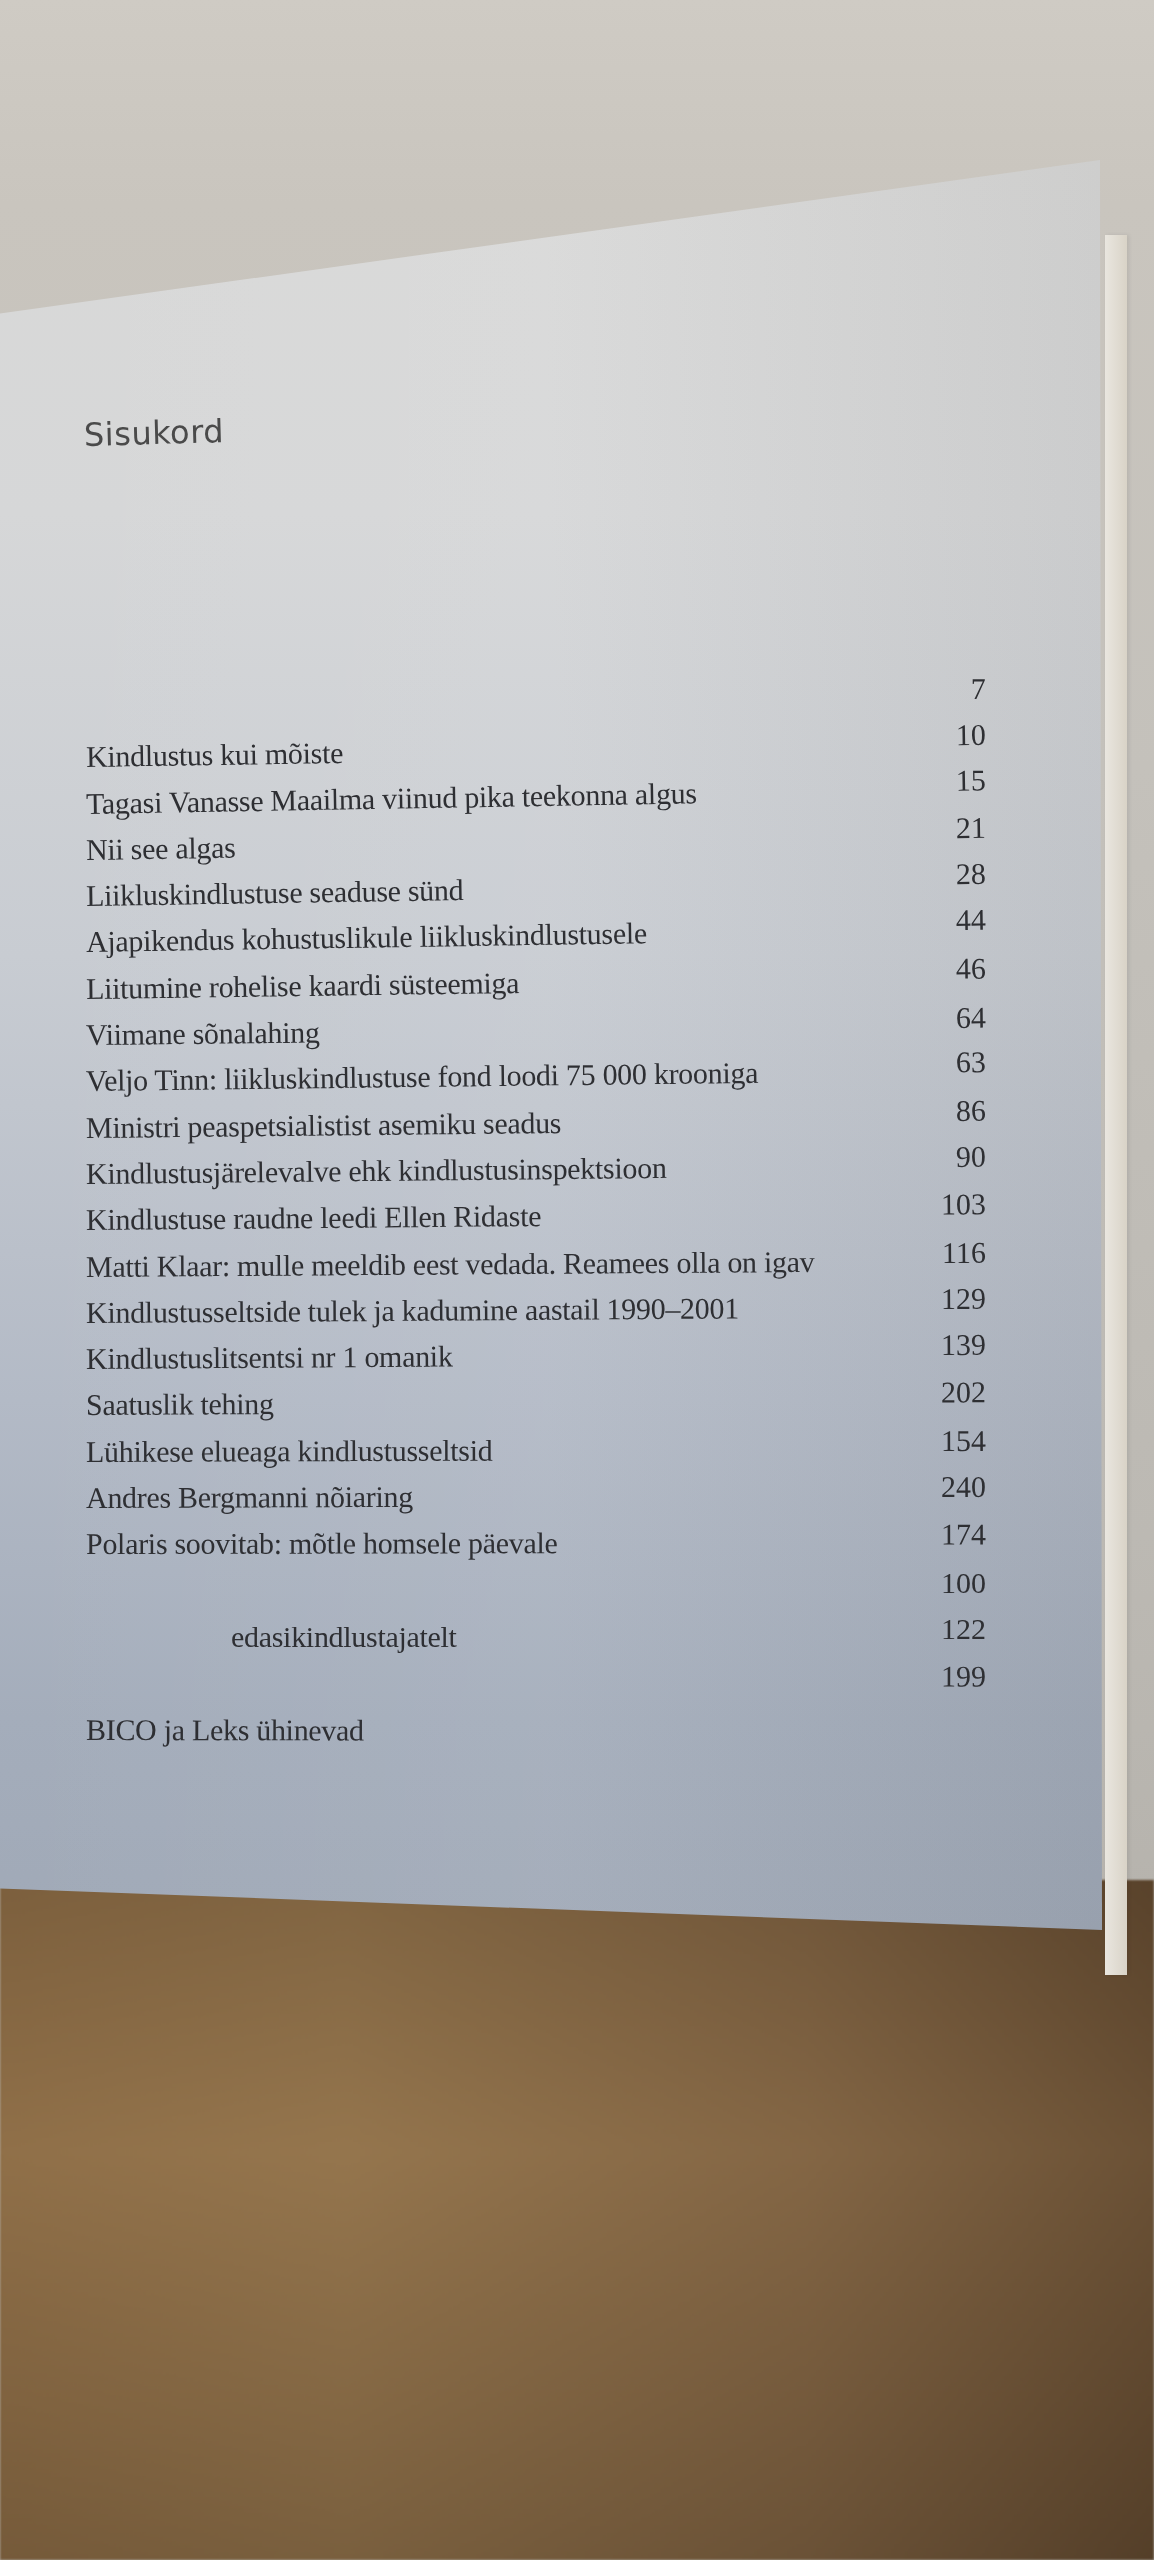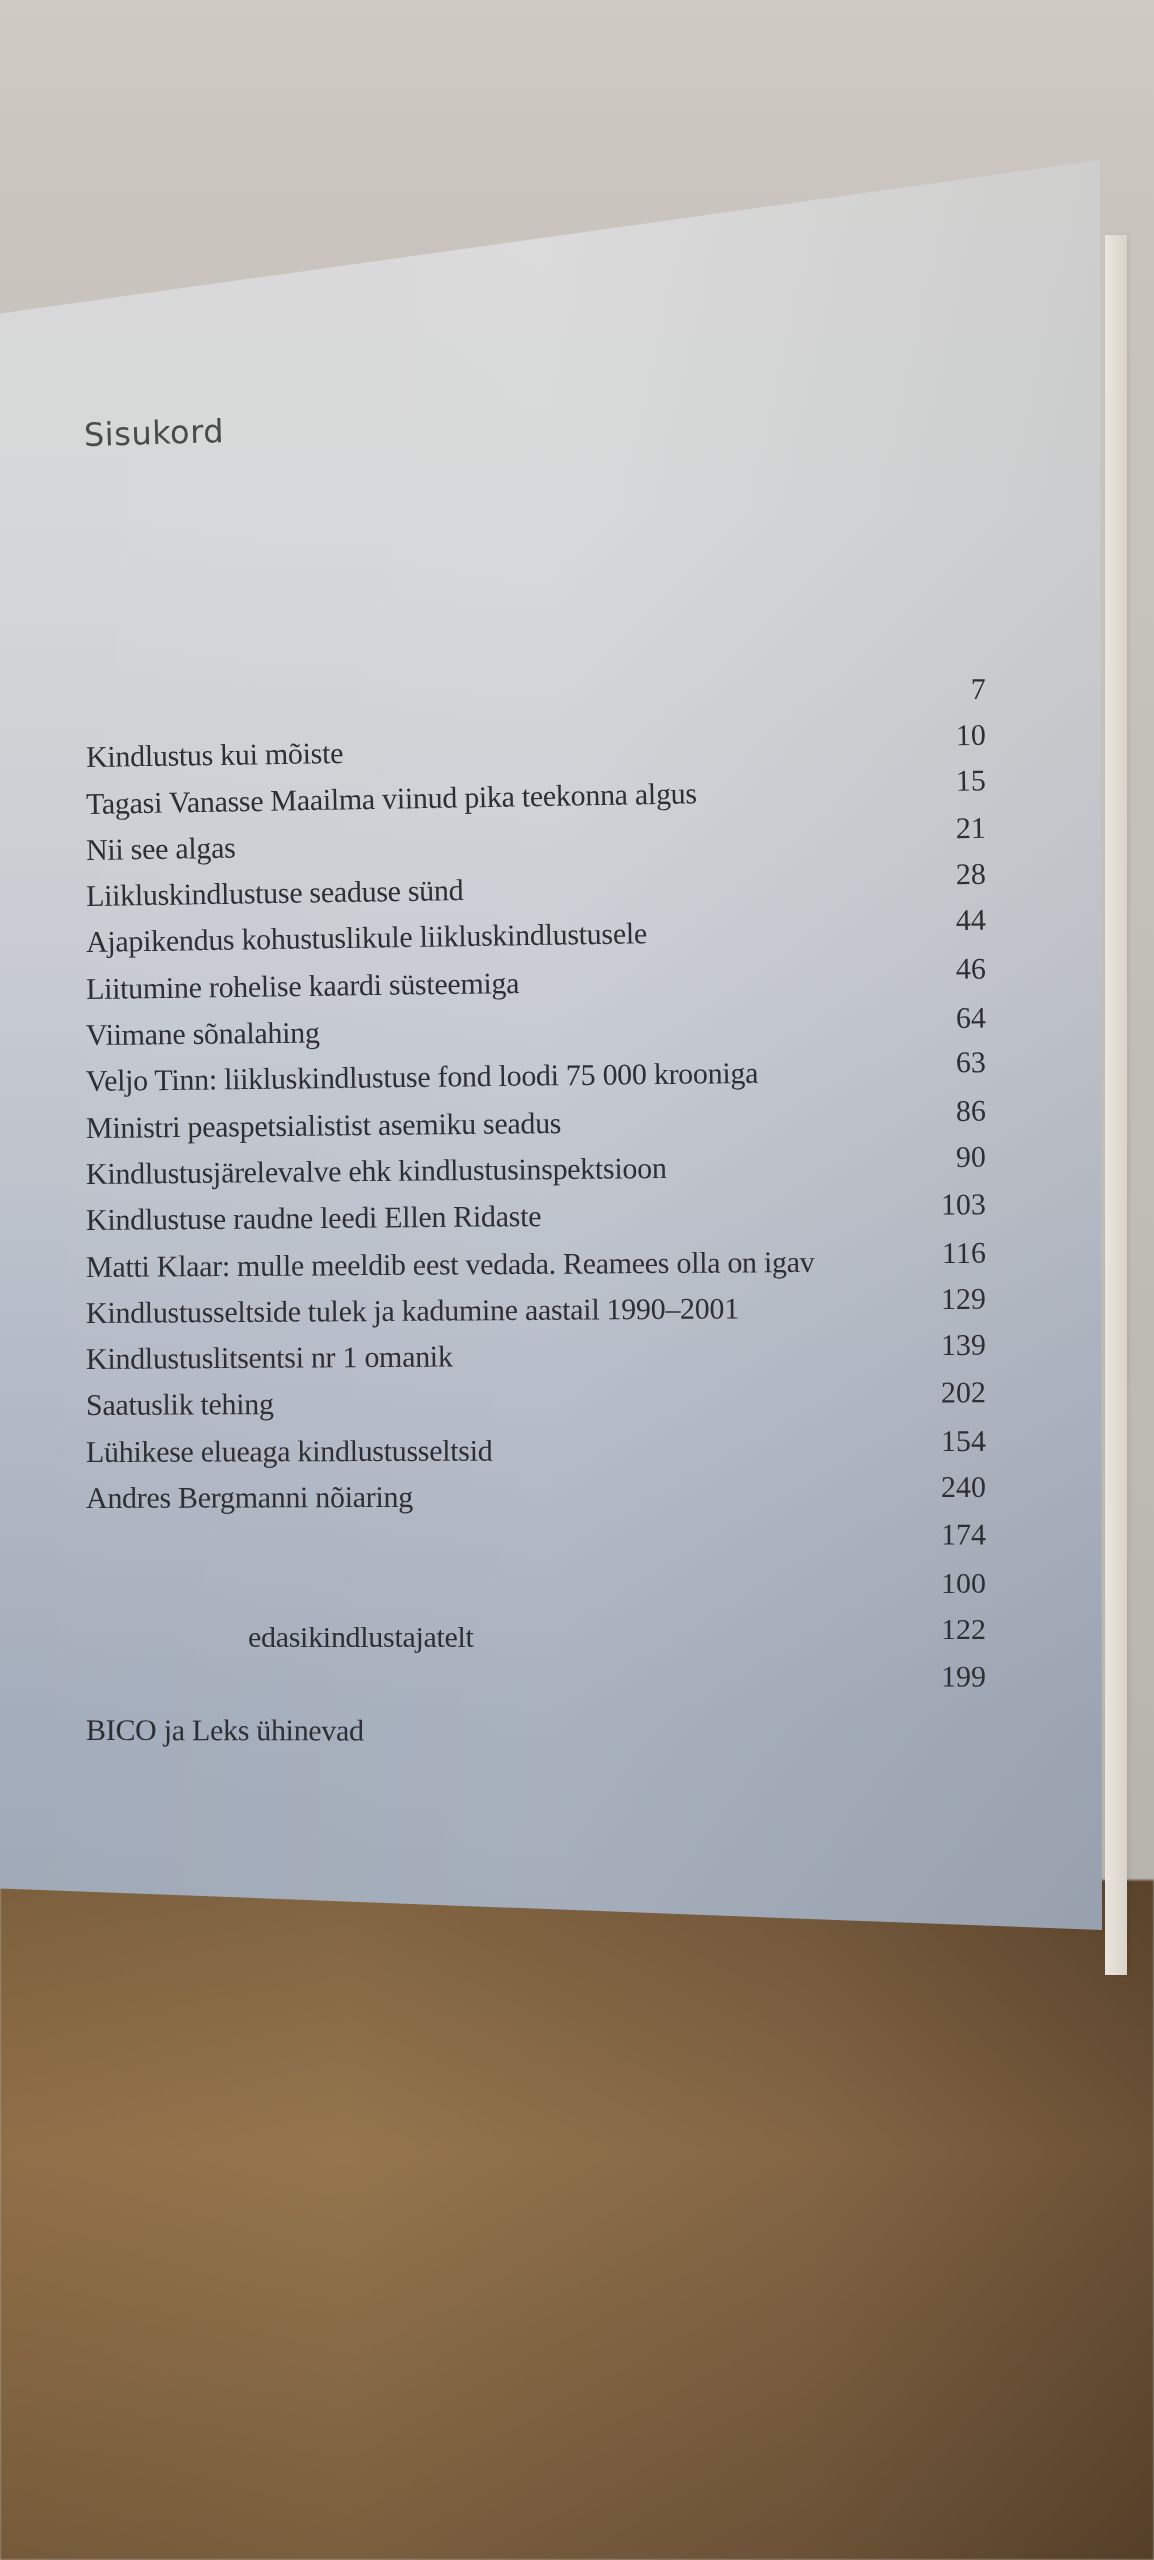--- a/index.html
+++ b/index.html
@@ -50,21 +50,21 @@
     }
     .toc-row {
       position: relative; height: 46.3px;
       font-size: 30px; color: #2e2f33;
       transform-origin: left center;
     }
     .toc-row .entry-title {
       position: absolute; left: 0; bottom: 6px; white-space: nowrap;
       letter-spacing: -0.3px;
     }
-    .toc-row .entry-title.indent { left: 162px; }
+    .toc-row .entry-title.indent { left: 145px; }
     .toc-row .entry-page {
       position: absolute; right: 0; bottom: 14px; text-align: right;
     }
   </style>
 </head>
 <body>
 
 <div class="table-surface"></div>
 <div class="back-page"></div>
 <div class="page"></div>
@@ -139,20 +139,21 @@
     </div>
     <div class="toc-row" style="transform: rotate(-0.2deg);">
       <span class="entry-title">Lühikese elueaga kindlustusseltsid</span>
       <span class="entry-page">154</span>
     </div>
     <div class="toc-row" style="transform: rotate(-0.2deg);">
       <span class="entry-title">Andres Bergmanni nõiaring</span>
       <span class="entry-page">240</span>
     </div>
     <div class="toc-row" style="transform: rotate(-0.1deg);">
+      <span class="entry-title">Polaris soovitab: mõtle homsele päevale</span>
       <span class="entry-page">174</span>
     </div>
     <div class="toc-row">
       <span class="entry-page">100</span>
     </div>
     <div class="toc-row">
       <span class="entry-title indent">edasikindlustajatelt</span>
       <span class="entry-page">122</span>
     </div>
     <div class="toc-row" style="transform: rotate(0.1deg);">

